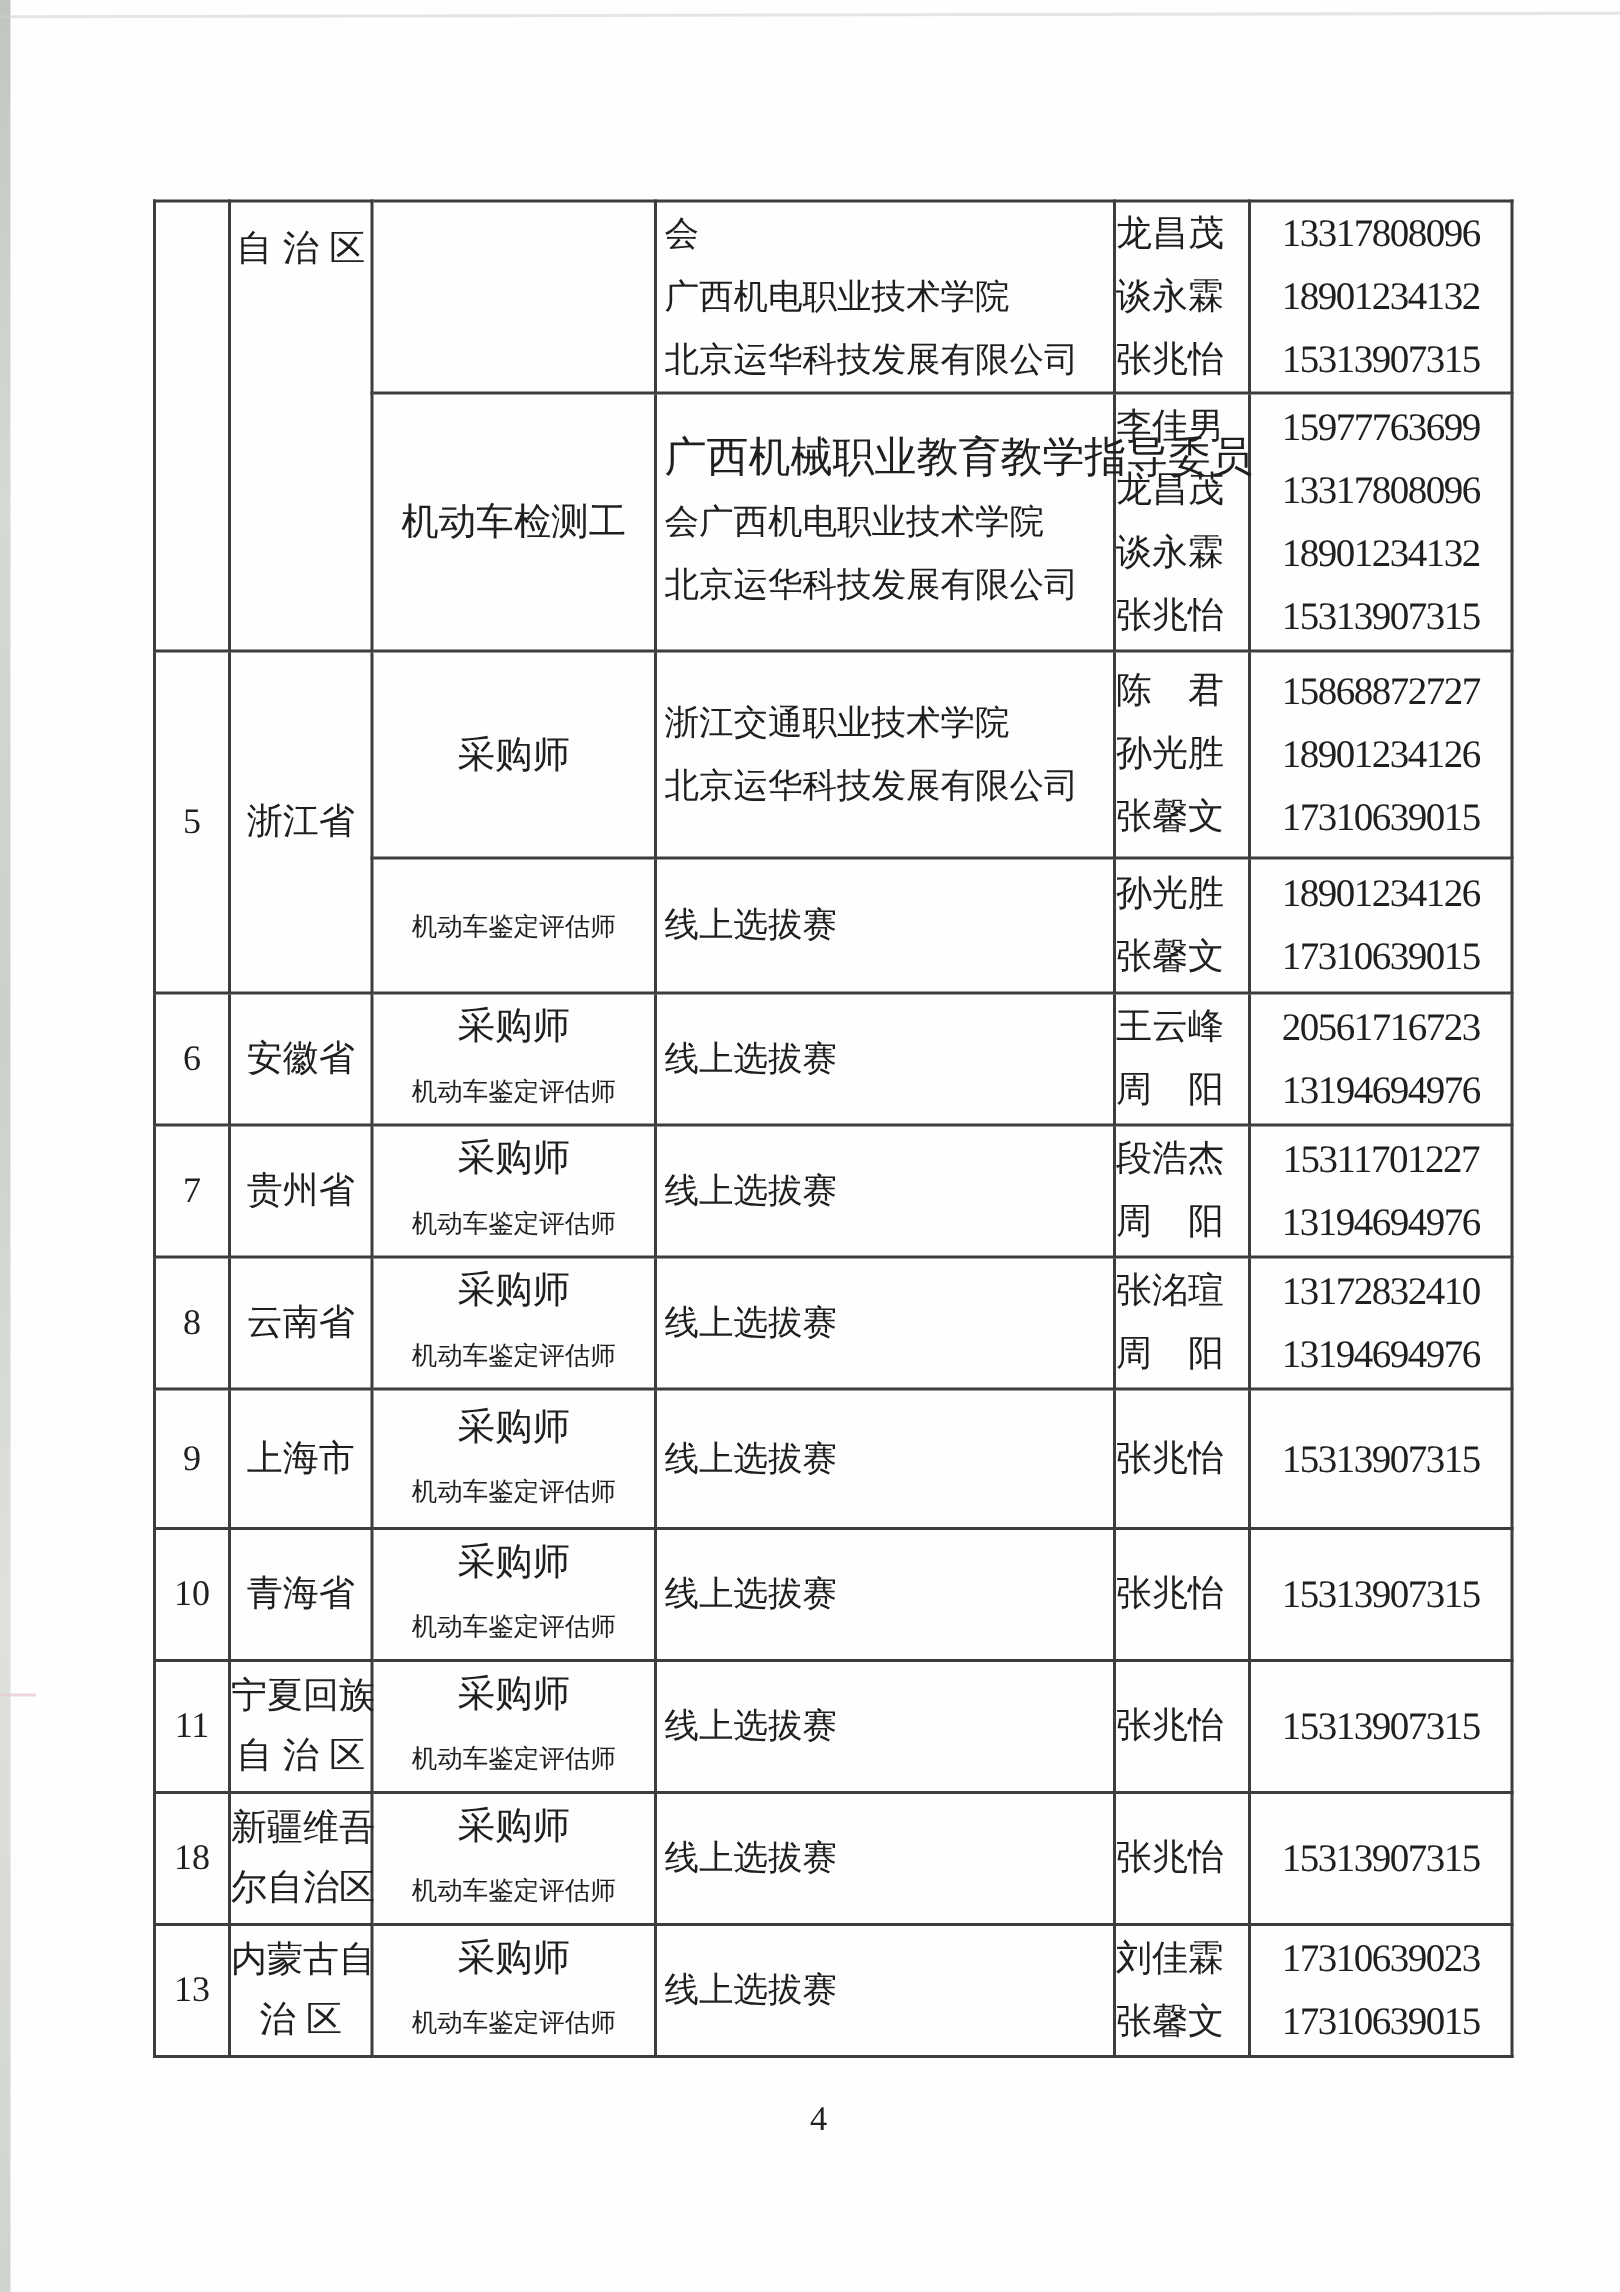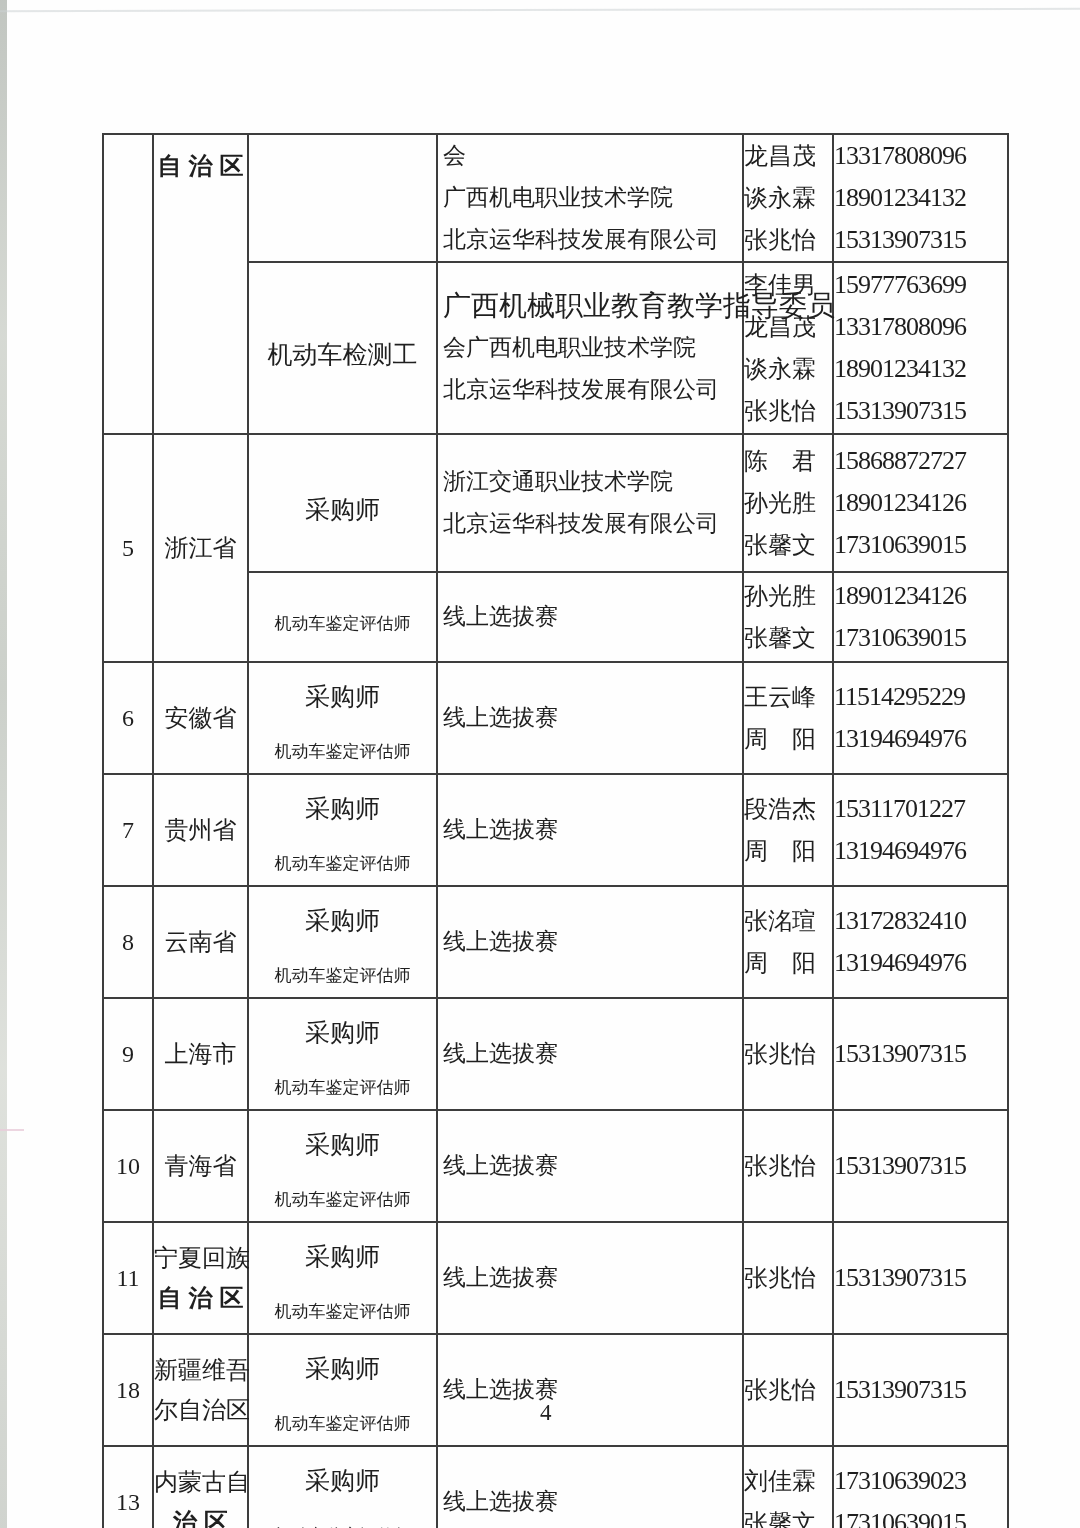--- a/index.html
+++ b/index.html
@@ -14,26 +14,26 @@
   table.t{position:absolute;left:102px;top:133px;width:905px;border-collapse:collapse;table-layout:fixed;}
   .t td{border:2px solid #3d3d3d;padding:0;vertical-align:middle;overflow:visible;}
   .cno{text-align:center;font-size:24px;}
   .creg{text-align:center;font-size:24px;}
   .creg.top{vertical-align:top;}
   .creg.top .ln{margin-top:10px;}
   .cjob{text-align:center;font-size:25px;}
   .corg{text-align:left;font-size:23px;}
   .corg .ln{padding-left:5px;}
   .cname{text-align:left;font-size:24px;}
-  .cphone{text-align:left;font-size:26px;letter-spacing:-1px;}
+  .cphone{text-align:center;font-size:26px;letter-spacing:-1px;}
   .ln{line-height:42px;white-space:nowrap;}
-  .cjob .ln{line-height:43px;margin-top:12px;}
+  .cjob .ln{line-height:43px;}
   .ln.s{font-size:17px;}
   .corg .ln.s{font-size:28px;}
-  .ln.sp{letter-spacing:7px;margin-right:-7px;font-weight:bold;}
+  .ln.sp{letter-spacing:7px;margin-right:-7px;}
   .pageno{position:absolute;left:540px;top:1400px;font-size:23px;color:#222;}
 </style>
 </head>
 <body>
 
 <div class="page">
   <div class="edge-strip"></div>
   <div class="top-line"></div>
   <div class="pink-line"></div>
 
@@ -151,21 +151,21 @@
           <div class="ln s">机动车鉴定评估师</div>
         </td>
         <td class="corg">
             <div class="ln">线上选拔赛</div>
           </td>
         <td class="cname">
           <div class="ln">王云峰</div>
           <div class="ln">周　阳</div>
         </td>
         <td class="cphone">
-          <div class="ln">11514295229</div>
+          <div class="ln">20561716723</div>
           <div class="ln">13194694976</div>
         </td>
       </tr>
 
       <tr style="height:88px">
         <td class="cno">
             <div class="ln">7</div>
           </td>
         <td class="creg">
             <div class="ln">贵州省</div>

